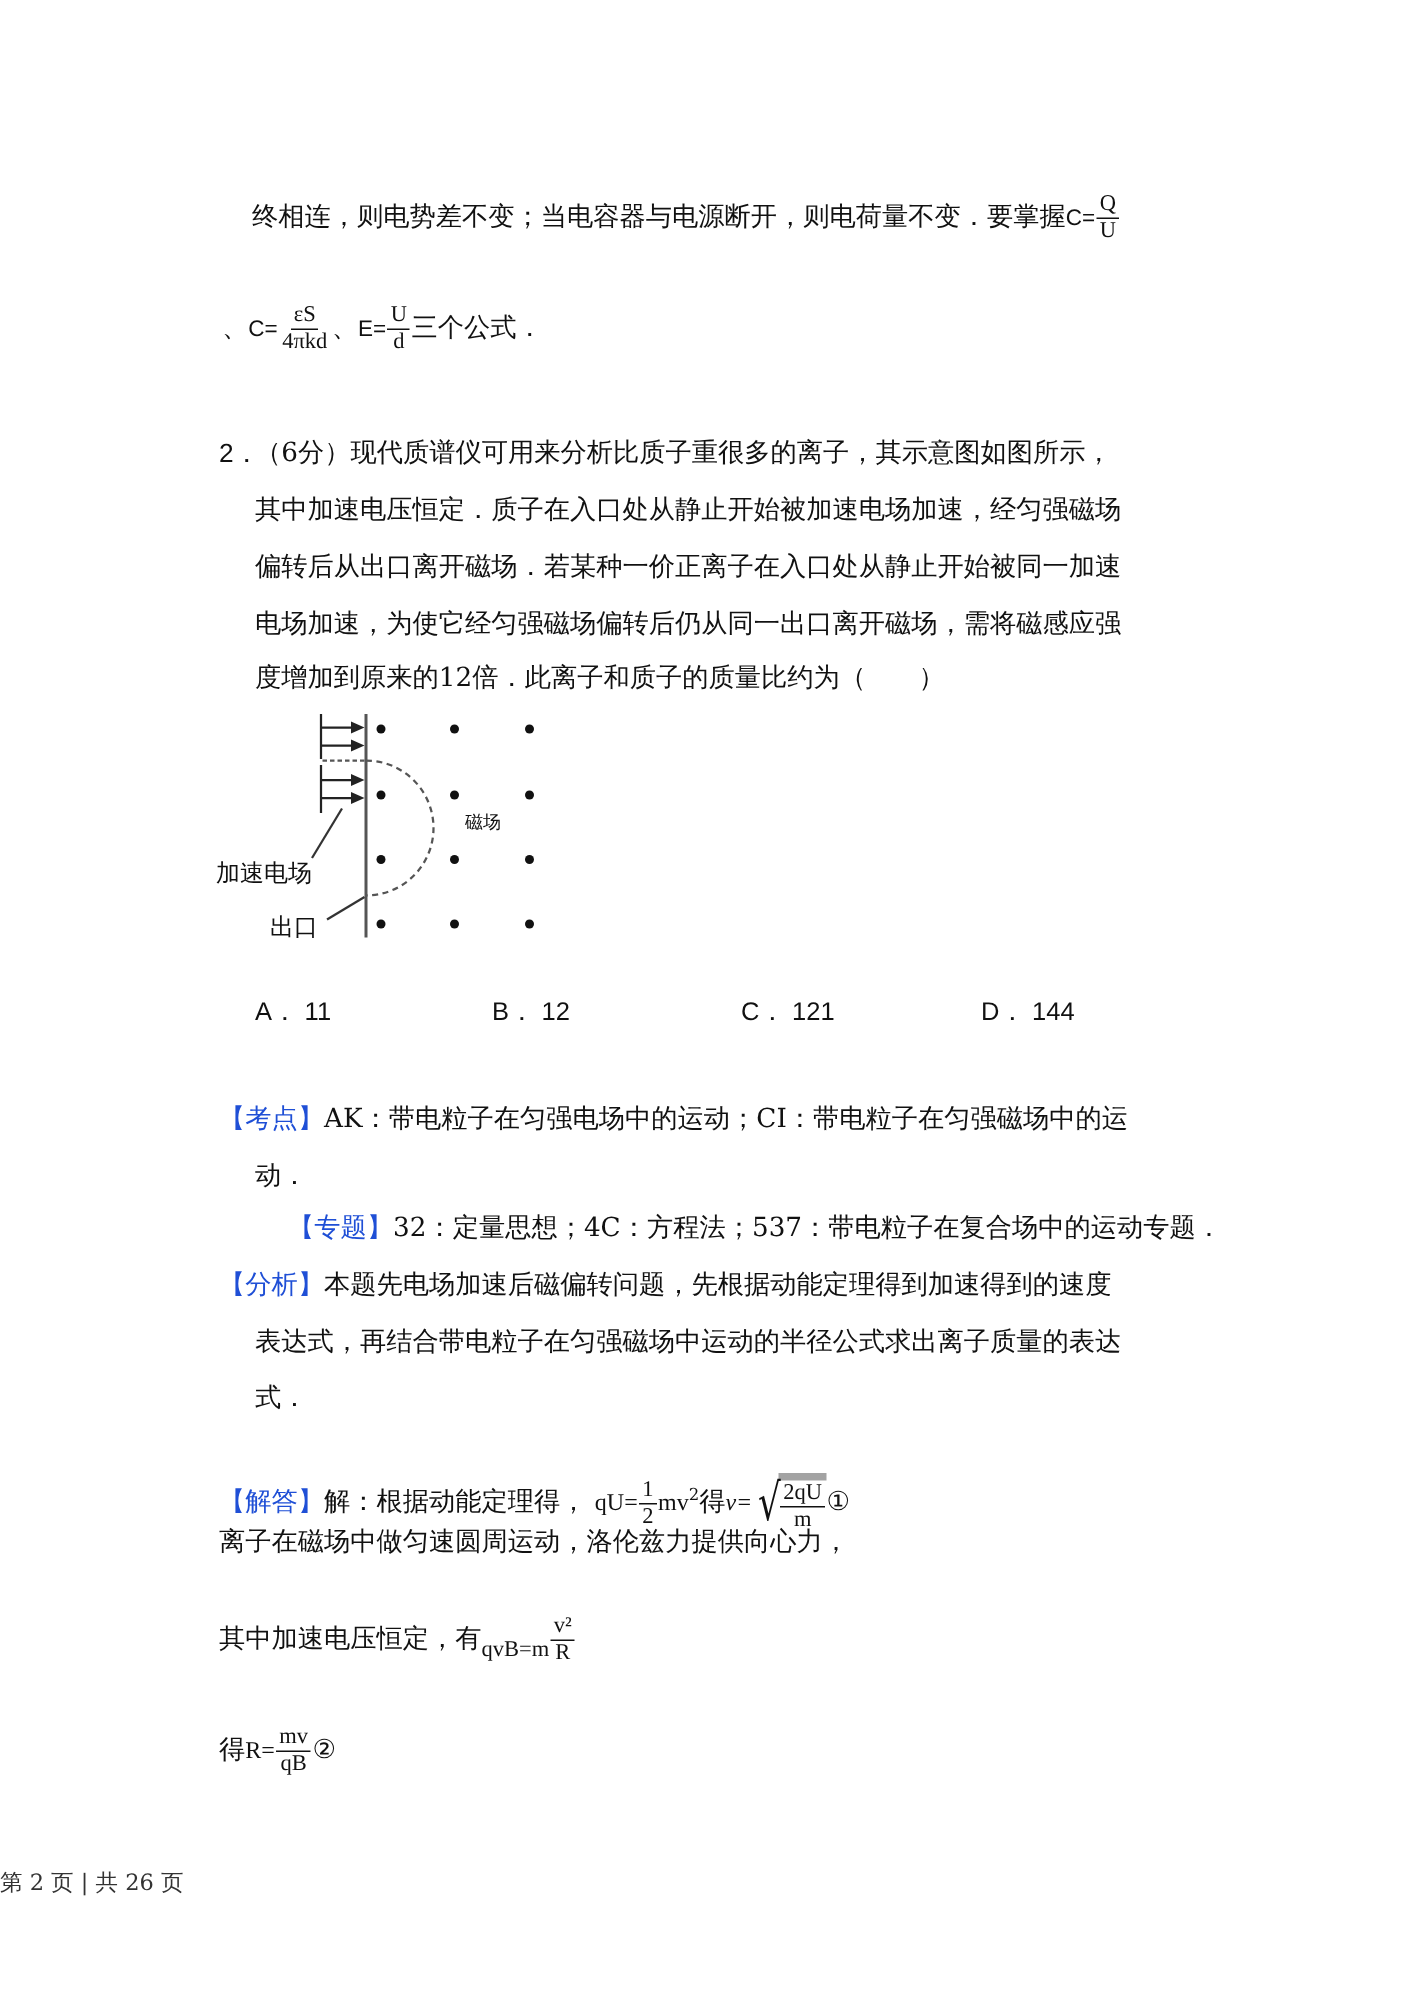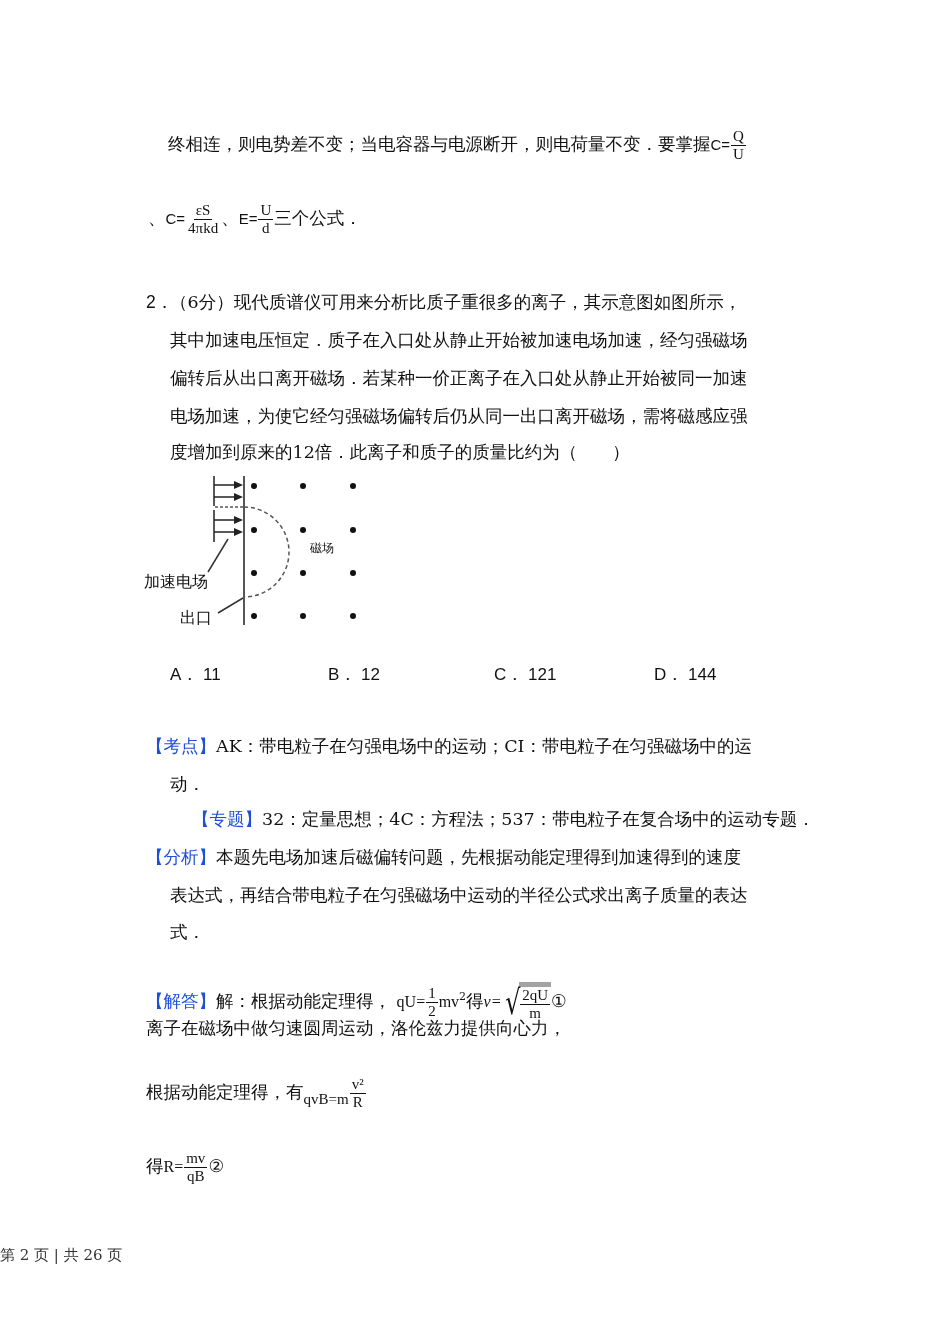--- a/index.html
+++ b/index.html
@@ -124,21 +124,21 @@
         <span class="body"><span class="frac">
             <span class="num">2qU</span>
             <span class="den">m</span>
           </span></span>
       </span><span>①</span>
   </div>
 
   <div class="line" style="left:146px; top:1016px;">离子在磁场中做匀速圆周运动，洛伦兹力提供向心力，</div>
 
   <div class="line" style="left:146px; top:1076px;">
-    <span>根据动能定理得，有</span><span class="mathtxt" style="font-size:15px; position:relative; top:6px;">qvB=m</span><span class="frac">
+    <span>其中加速电压恒定，有</span><span class="mathtxt" style="font-size:15px; position:relative; top:6px;">qvB=m</span><span class="frac">
         <span class="num">v²</span>
         <span class="den">R</span>
       </span>
   </div>
 
   <div class="line" style="left:146px; top:1150px;">
     <span>得</span><span class="mathtxt">R=</span><span class="frac">
         <span class="num">mv</span>
         <span class="den">qB</span>
       </span><span>②</span>

